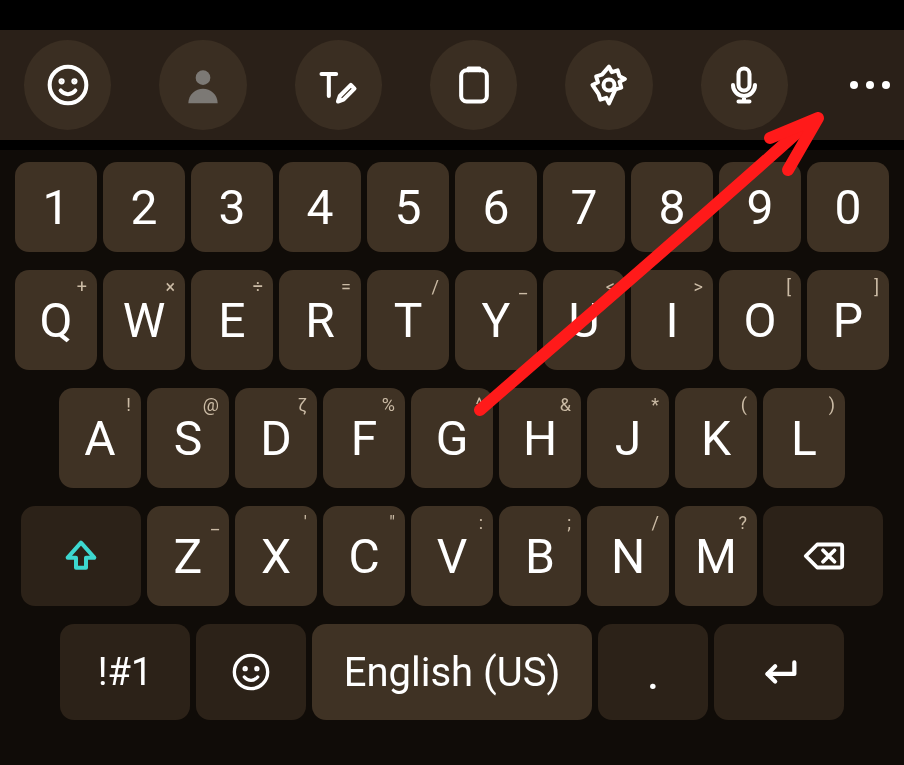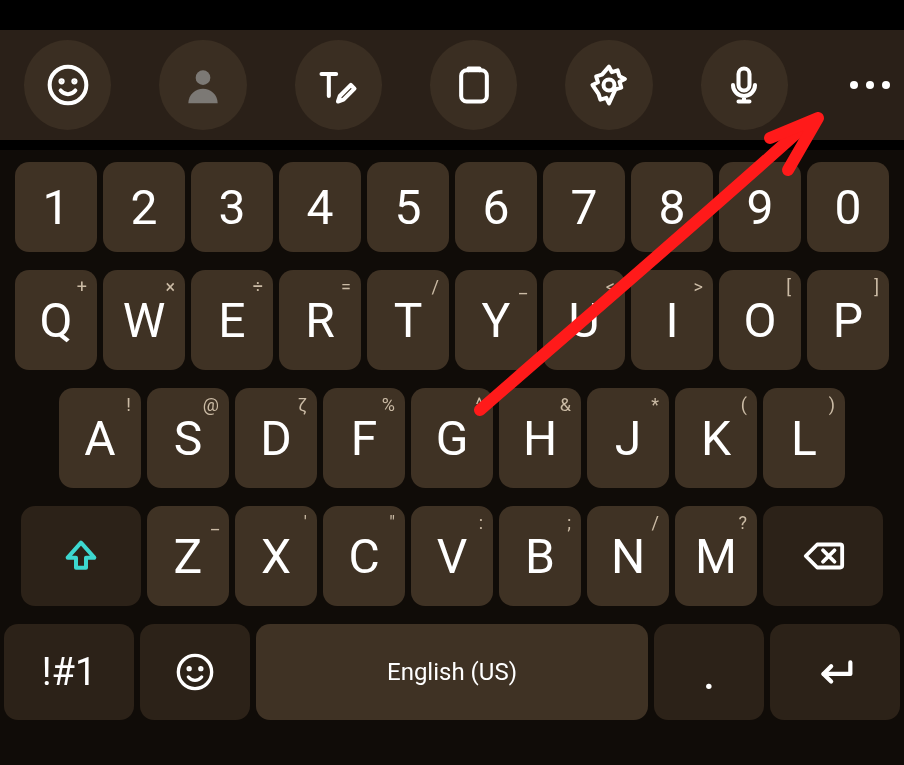--- a/index.html
+++ b/index.html
@@ -23,21 +23,21 @@
   
   .r1{top:12px;height:90px;} .r1 .key{width:82px;height:90px;}
   .r2{top:120px;height:100px;} .r2 .key{width:82px;height:100px;}
   .r3{top:238px;height:100px;} .r3 .key{width:82px;height:100px;}
   .r4{top:356px;height:100px;} .r4 .key{width:82px;height:100px;}
   .r4 .shift{width:120px;}
   .r4 .bksp{width:120px;}
   .r5{top:474px;height:96px;} .r5 .key{height:96px;}
   .r5 .ksym{width:130px;font-size:38px;}
   .r5 .kemo{width:110px;}
-  .r5 .kspace{width:392px;font-size:24px;}
+  .r5 .kspace{width:280px;font-size:40px;}
   .r5 .kperiod{width:110px;font-size:48px;}
   .r5 .kenter{width:130px;}
 
   
   .arrow{position:absolute;pointer-events:none;}
 </style>
 </head>
 <body>
 
 <div class="screen">

